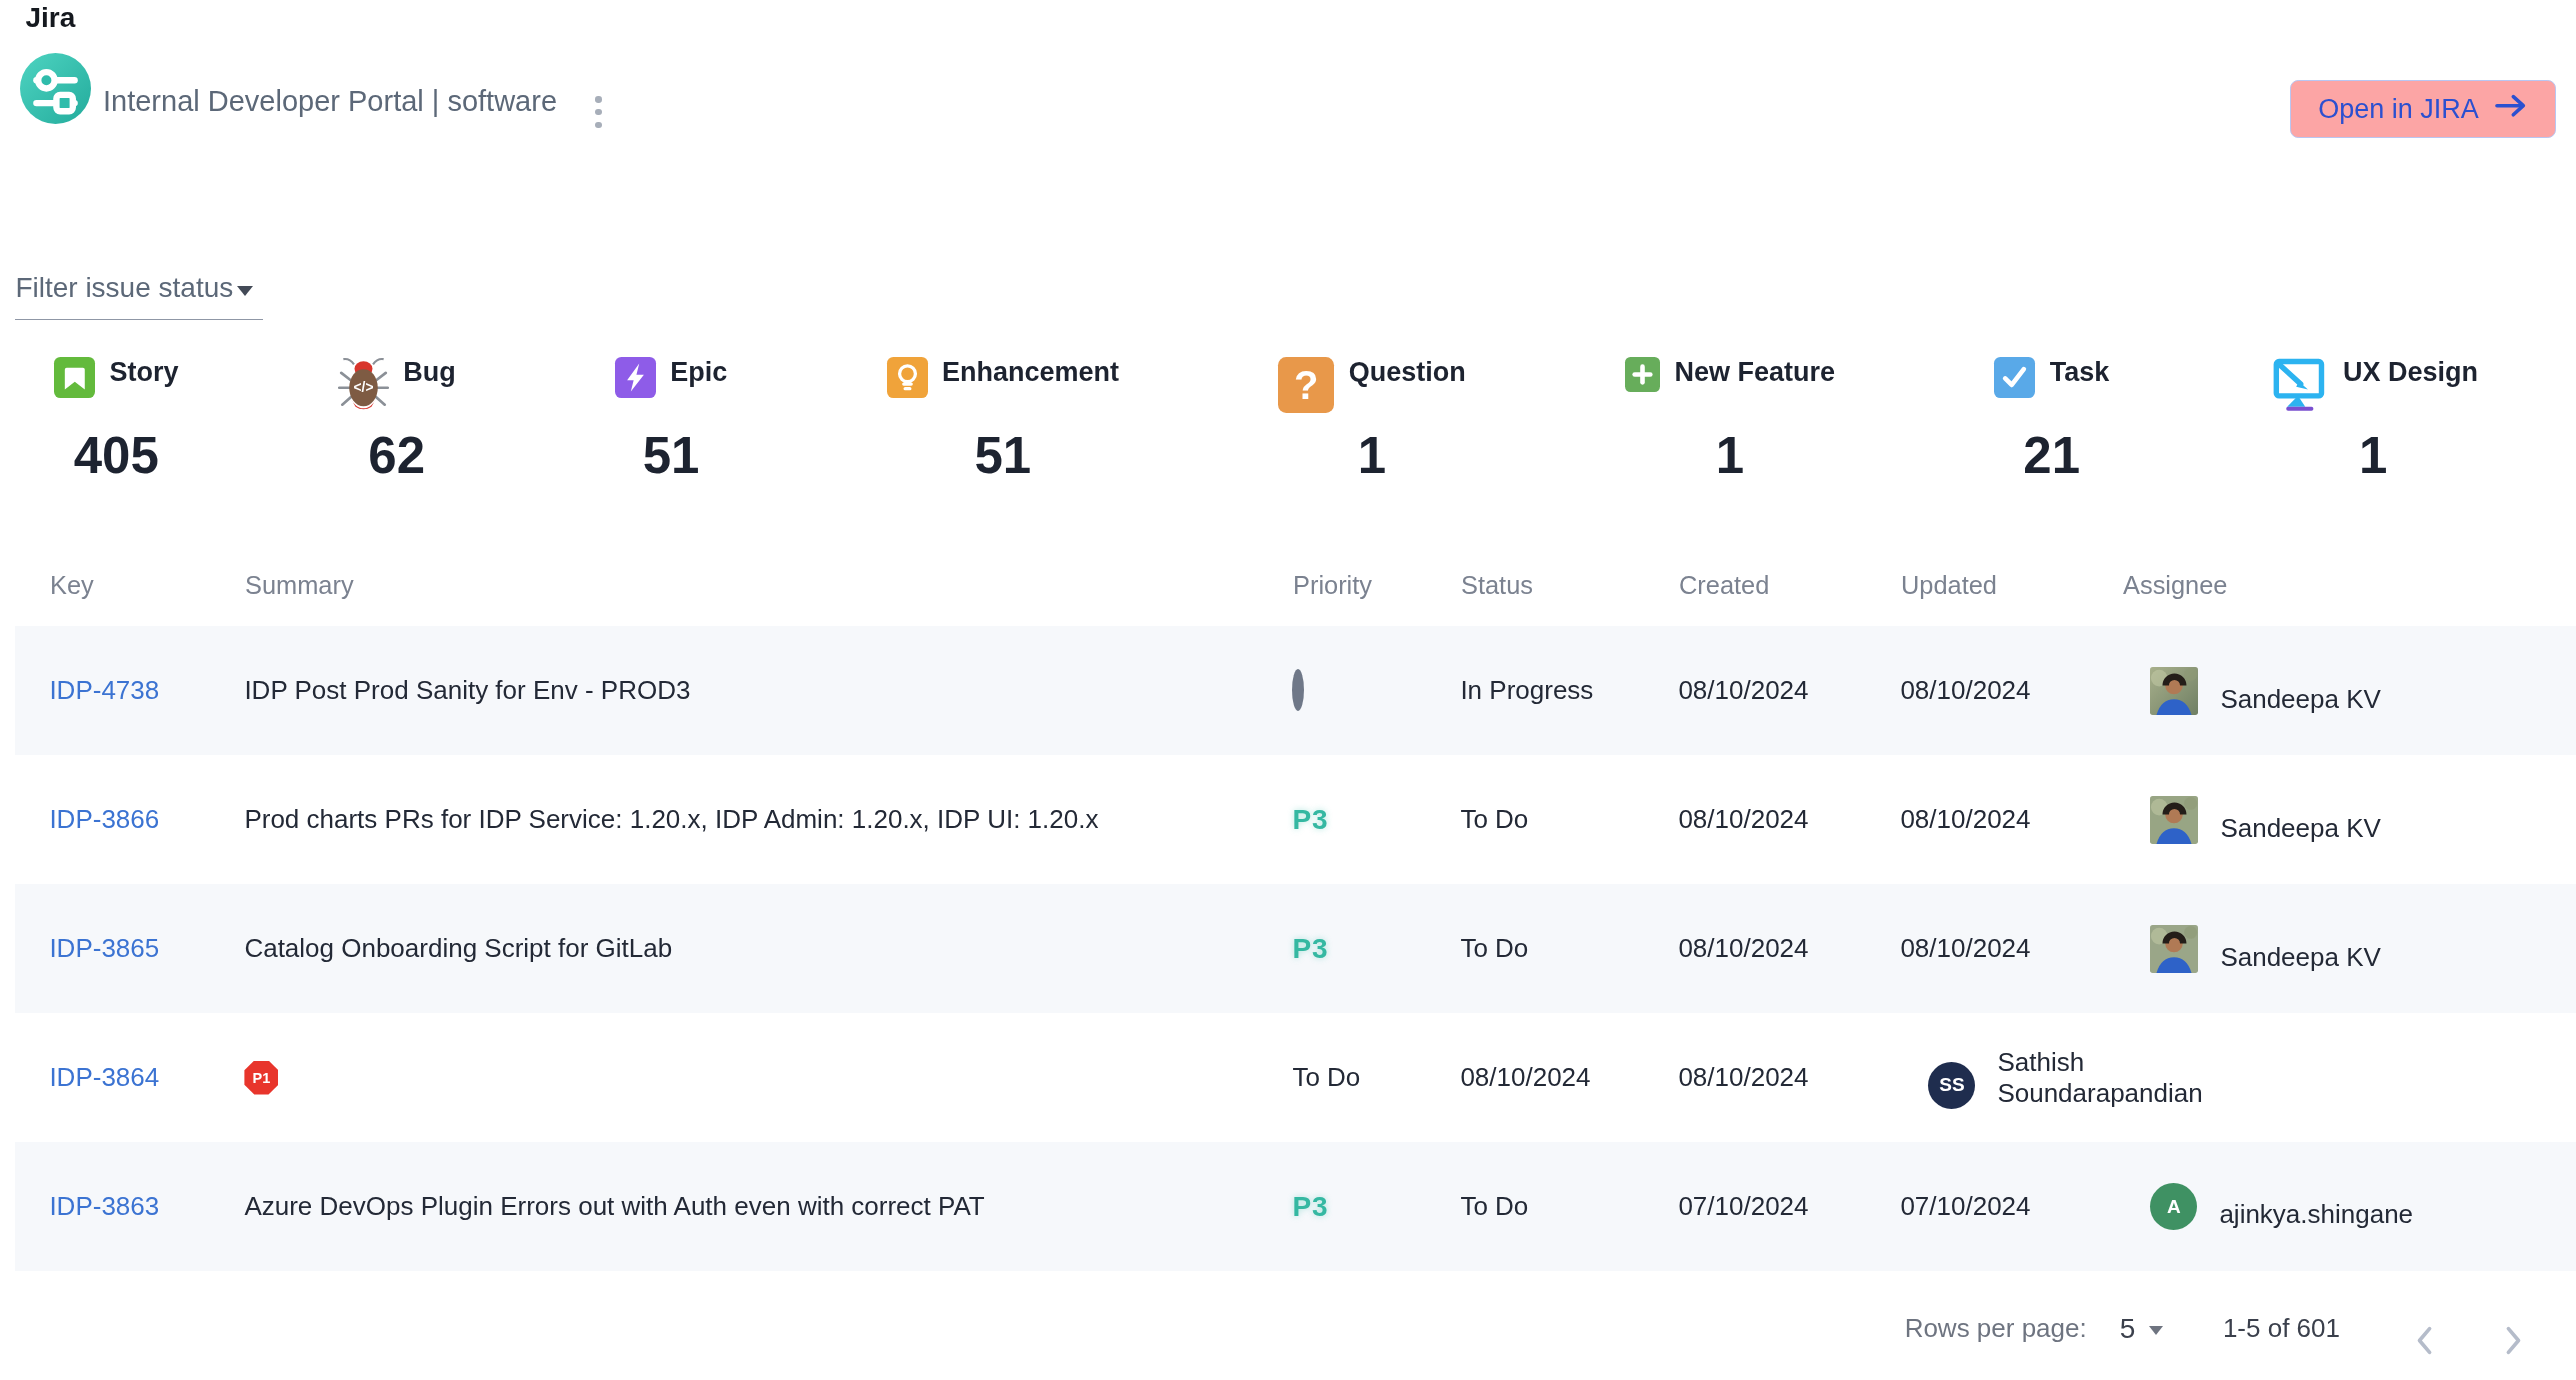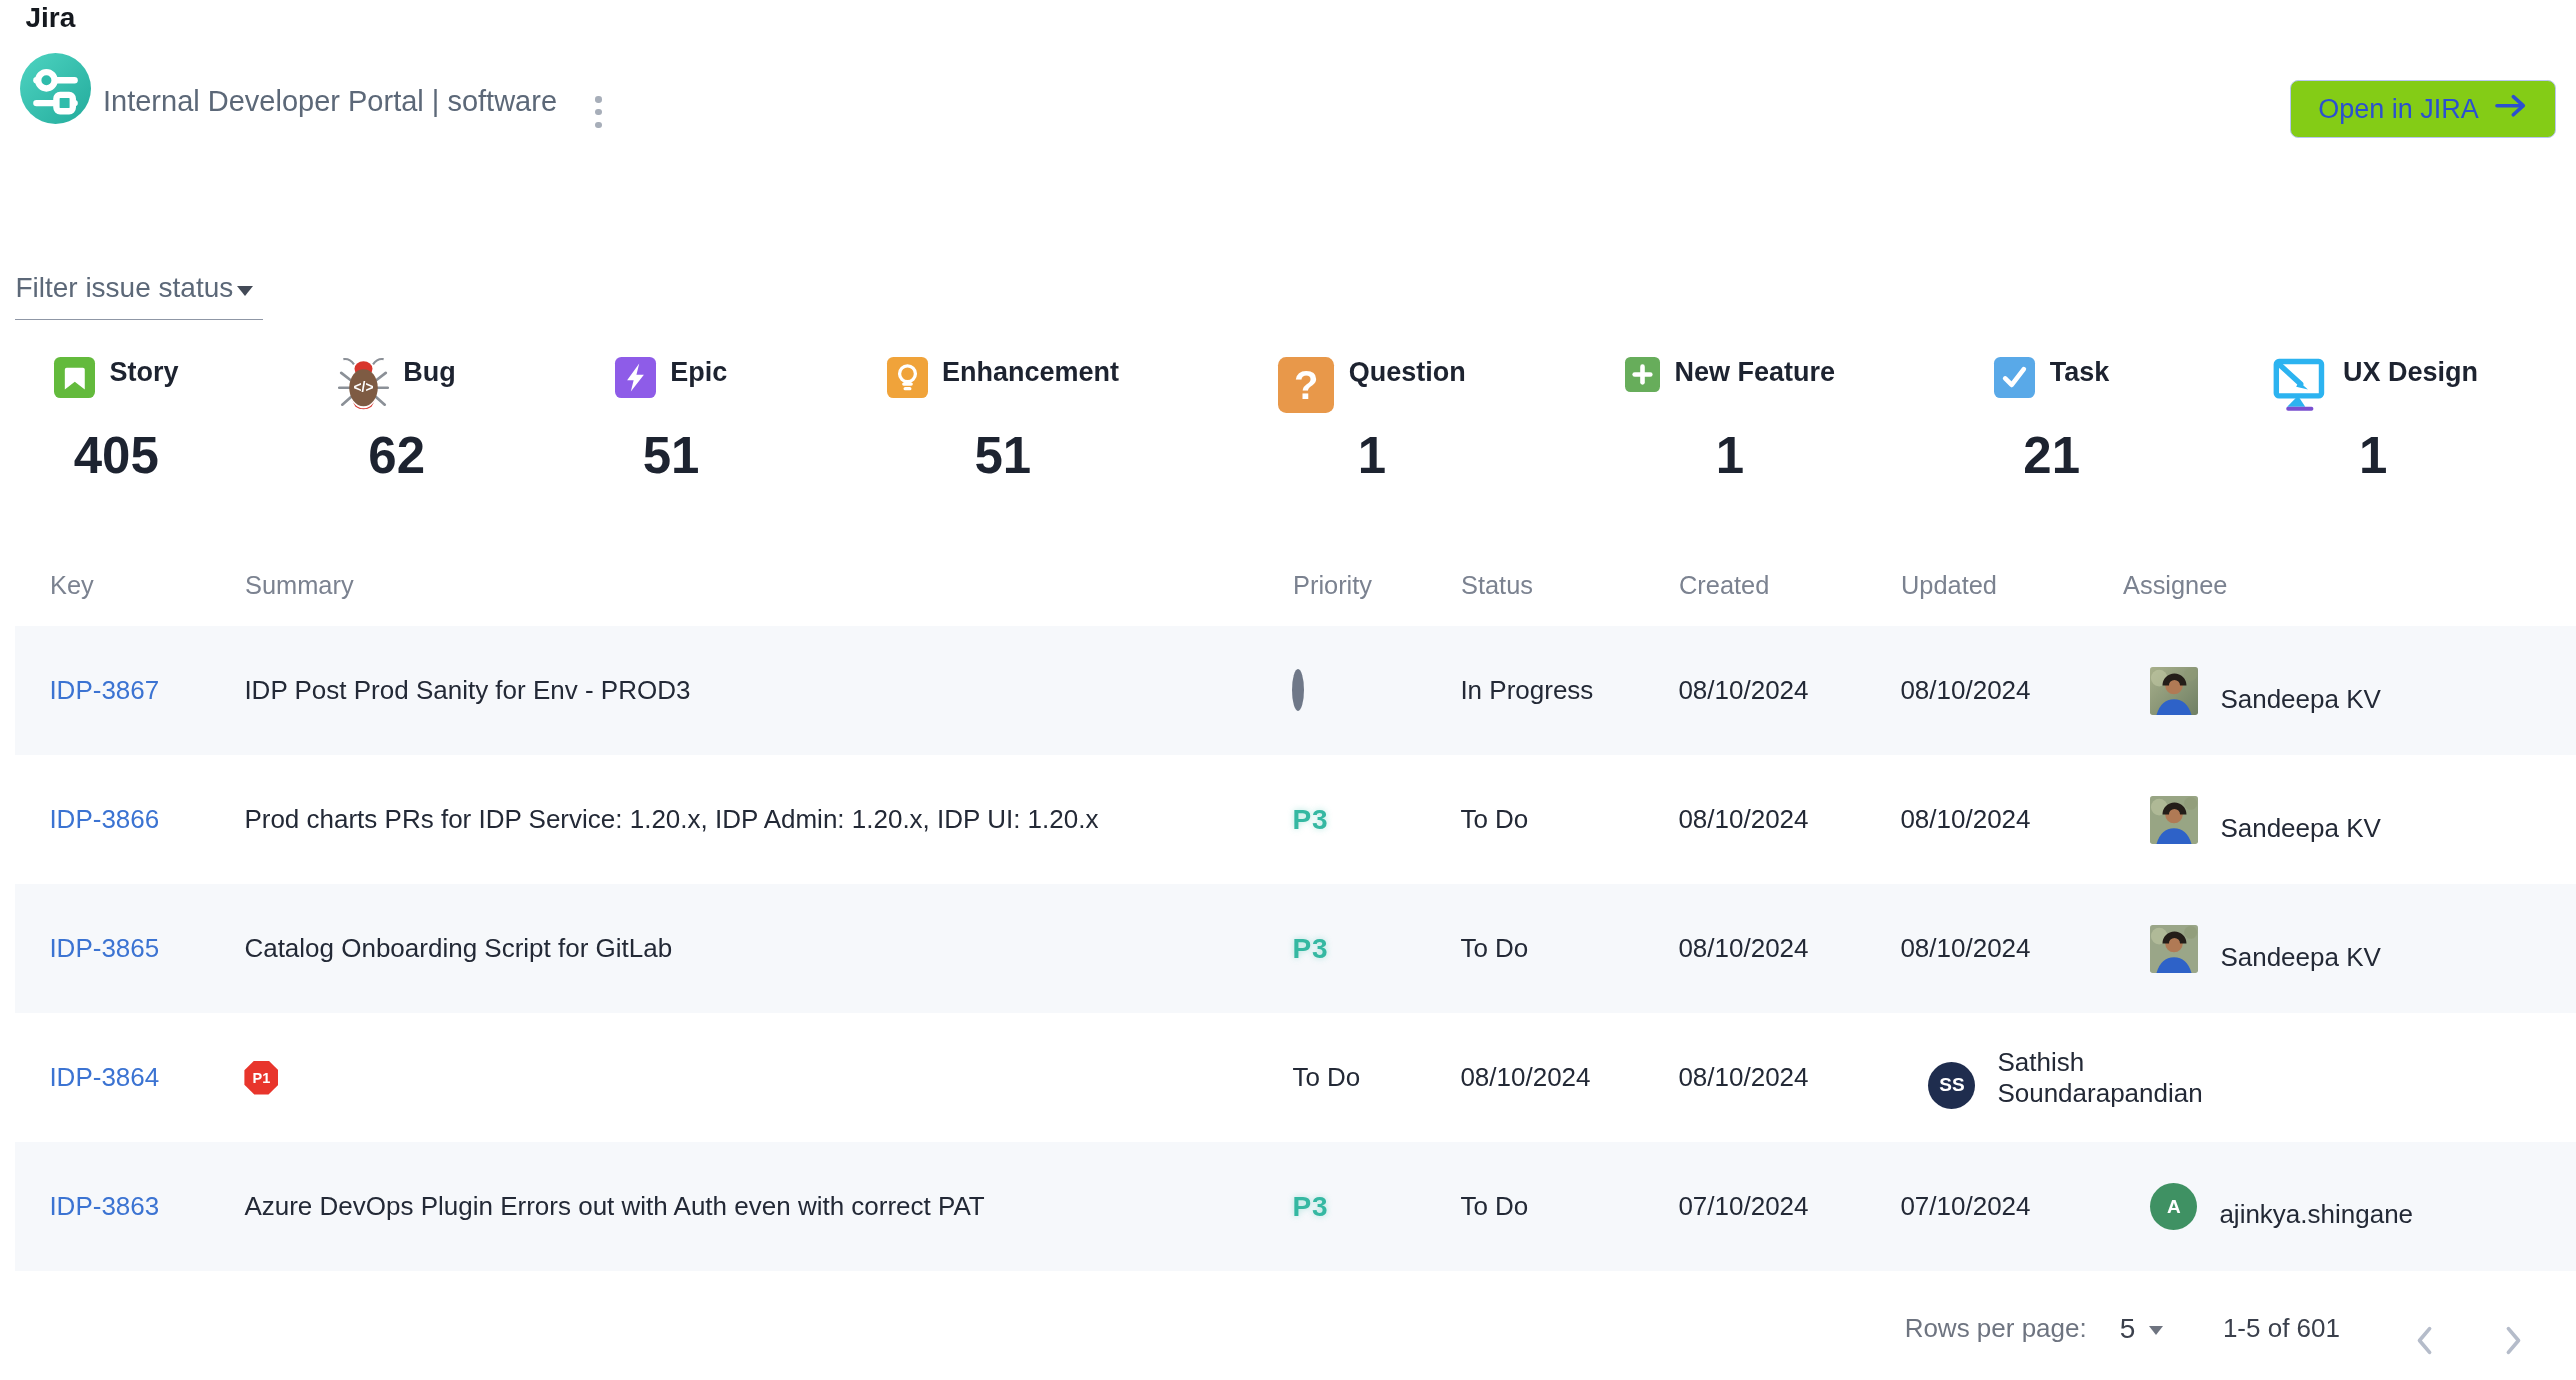--- a/index.html
+++ b/index.html
@@ -7,21 +7,21 @@
        font-family:"Liberation Sans", sans-serif;color:#232936;}
 
   
   .page-title{position:absolute;left:25.4px;top:1.8px;font-size:28px;font-weight:700;color:#15191f;}
   .logo{position:absolute;left:20px;top:53px;width:71px;height:71px;}
   .project-name{position:absolute;left:103px;top:85px;font-size:29px;color:#5c6878;}
   .kebab{position:absolute;left:590px;top:91px;display:flex;flex-direction:column;gap:6.3px;
          padding:5.4px;cursor:pointer;}
   .kebab i{width:6.3px;height:6.3px;border-radius:50%;background:#a7aeb9;display:block;}
   .open-btn{position:absolute;right:20px;top:80px;height:58px;display:flex;align-items:center;gap:16.3px;
-            padding:0 27px;background:#84cc16;border:1.8px solid #b9c6f2;border-radius:8.2px;
+            padding:0 27px;background:#fca5a5;border:1.8px solid #b9c6f2;border-radius:8.2px;
             color:#2b50d0;font-size:27px;font-family:inherit;cursor:pointer;}
 
   
   .filter{position:absolute;left:15.4px;top:272px;width:248px;border-bottom:1.8px solid #8f97a6;
           padding-bottom:14.5px;cursor:pointer;display:flex;align-items:center;}
   .filter-label{font-size:28px;color:#5c6878;}
   .caret{width:0;height:0;border-left:8.2px solid transparent;border-right:8.2px solid transparent;
          border-top:10px solid #434a57;margin-left:3.6px;margin-top:5.4px;}
 
   
@@ -231,21 +231,21 @@
       <div>Key</div>
       <div>Summary</div>
       <div>Priority</div>
       <div>Status</div>
       <div>Created</div>
       <div>Updated</div>
       <div>Assignee</div>
     </div>
 
     <div class="trow shaded">
-      <div><a class="key-link">IDP-3867</a></div>
+      <div><a class="key-link">IDP-4738</a></div>
       <div>IDP Post Prod Sanity for Env - PROD3</div>
       <div><span class="prio-ring"></span></div>
       <div>In Progress</div>
       <div>08/10/2024</div>
       <div>08/10/2024</div>
       <div class="assignee">
         <span class="avatar-photo">
           <svg width="48" height="48" viewBox="0 0 52 52">
             <defs>
                 <linearGradient id="av1" x1="0" y1="0" x2="1" y2="1">

